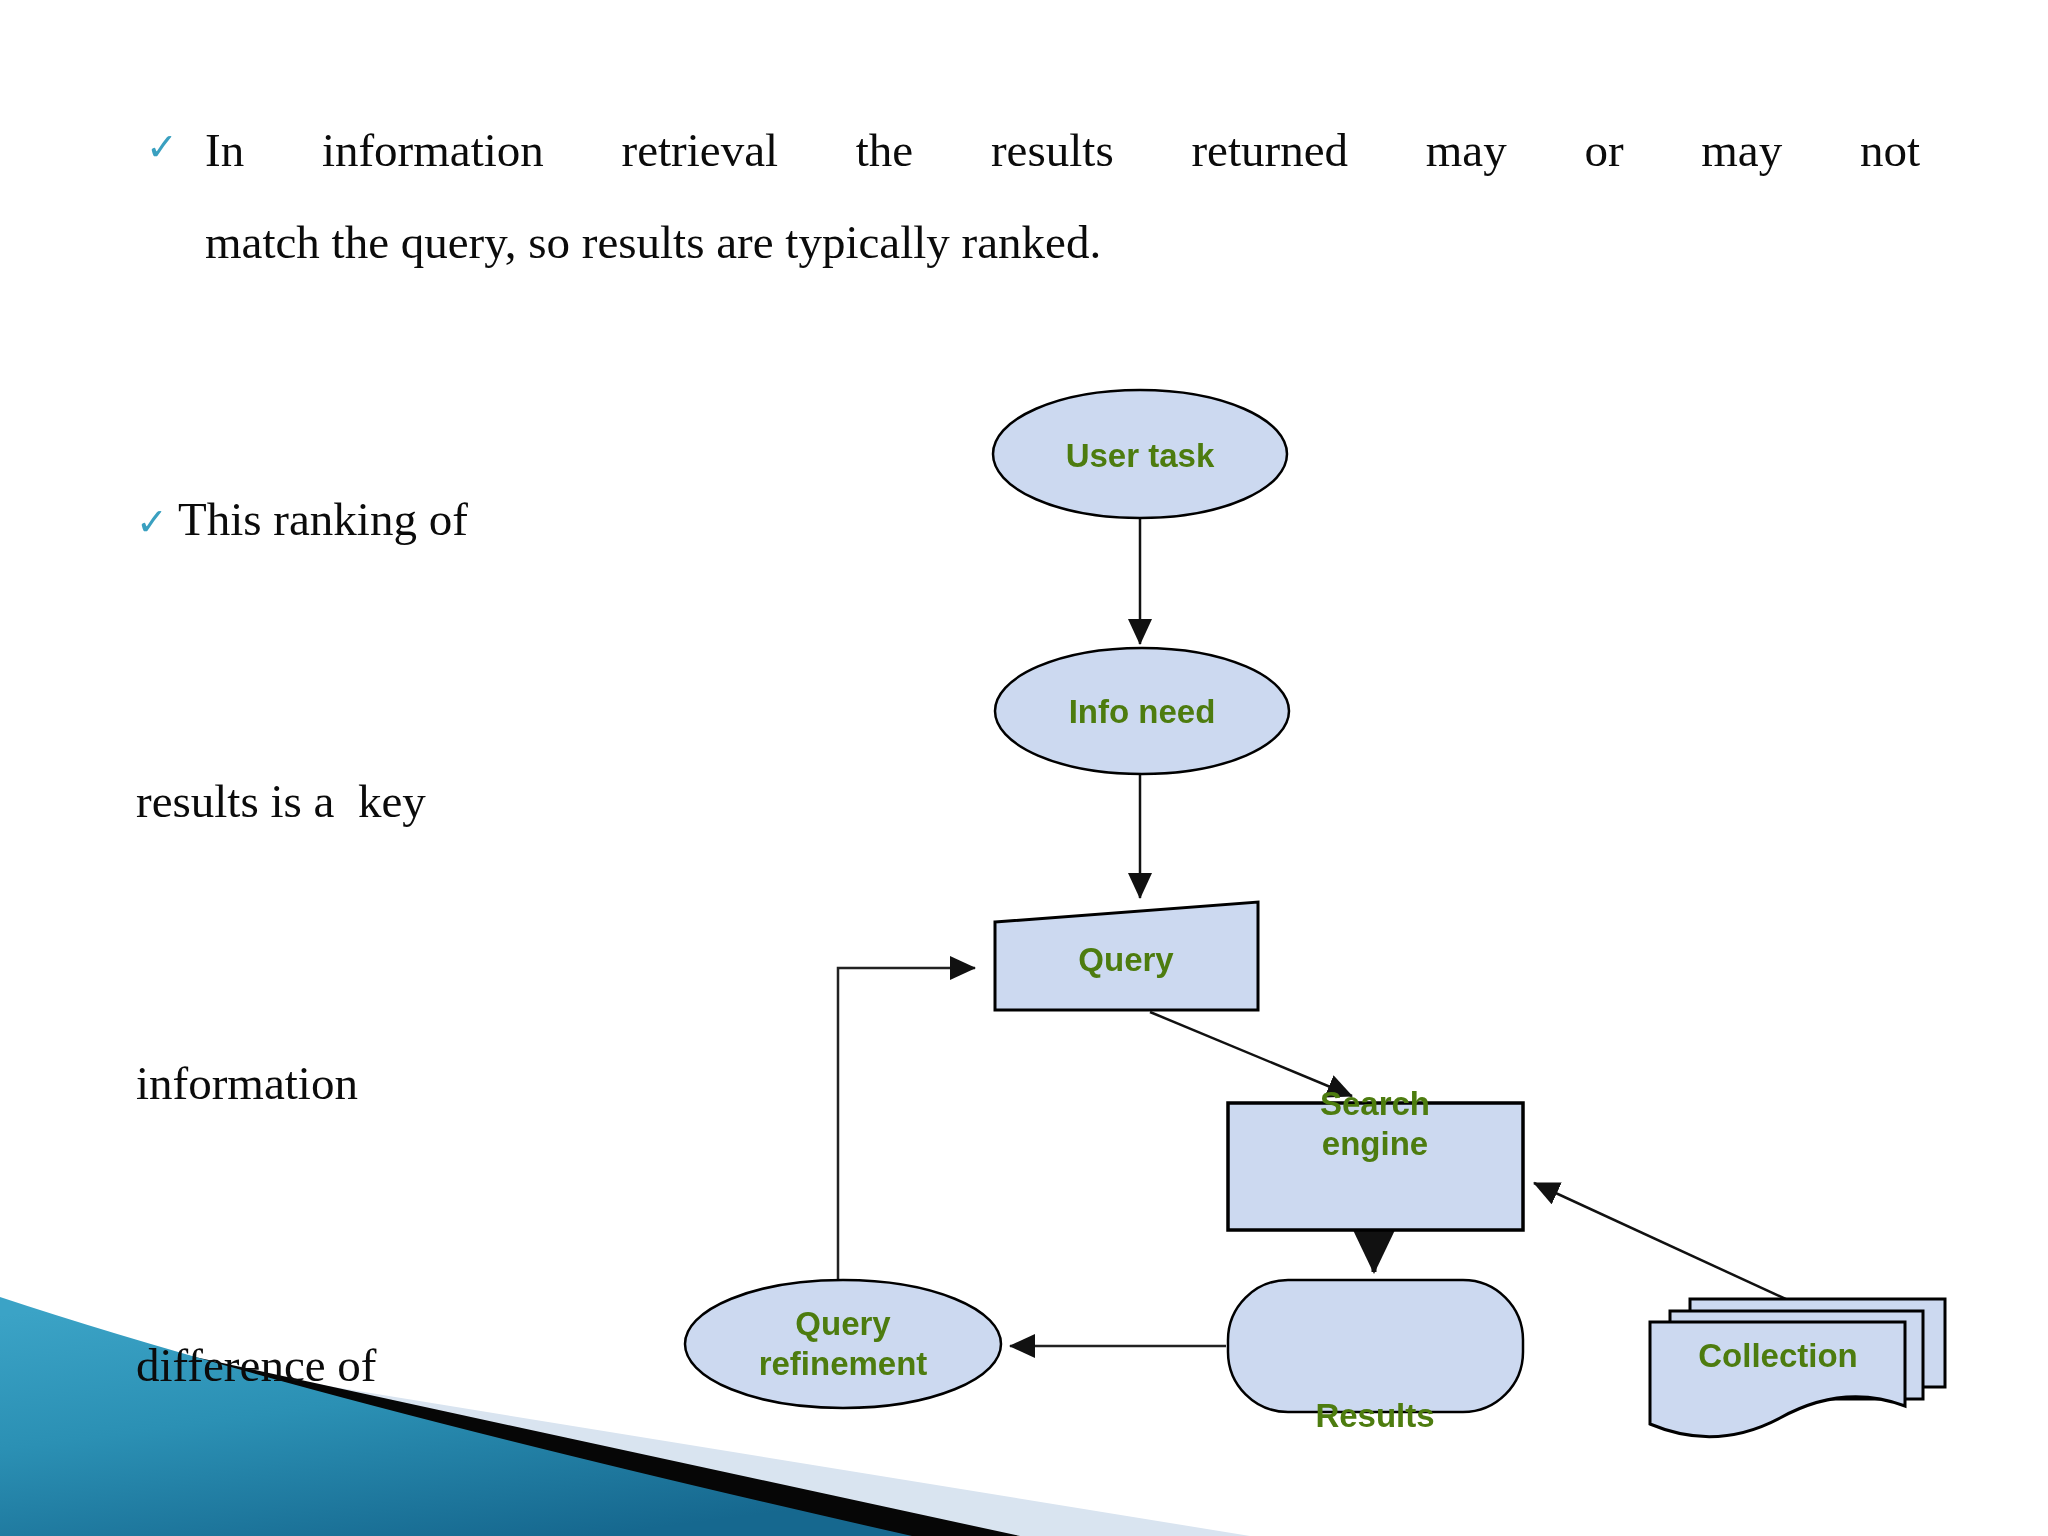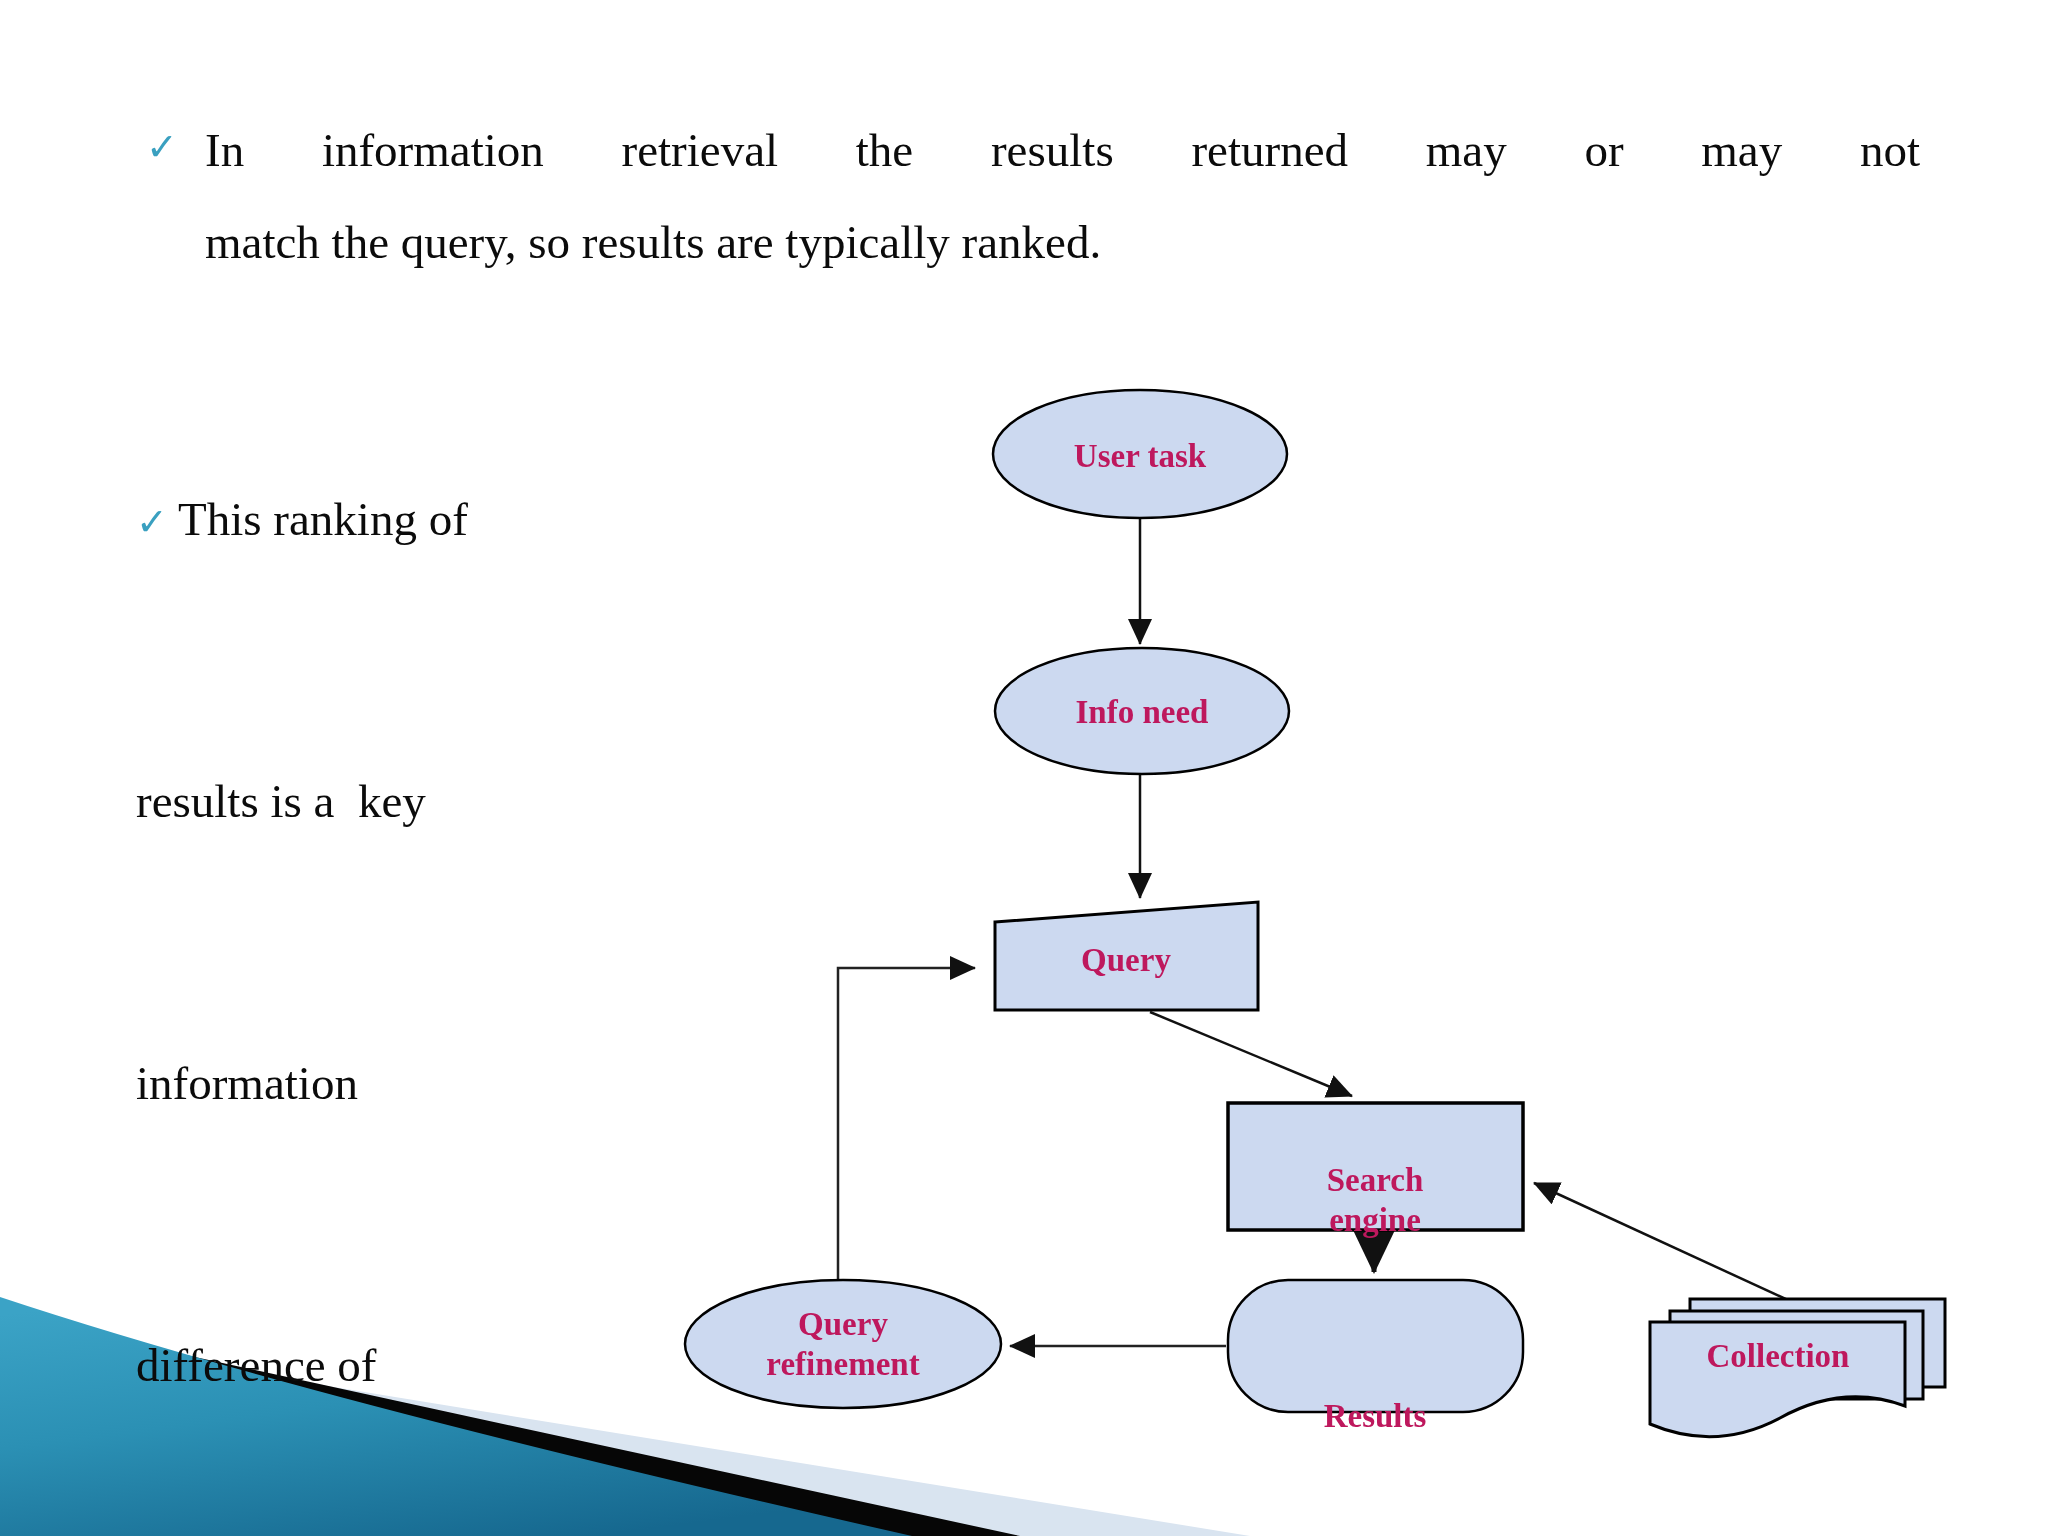--- a/index.html
+++ b/index.html
@@ -26,25 +26,25 @@
   .p2{
     position:absolute;left:136px;top:284px;width:620px;
     font-size:47px;line-height:94px;color:#0b0b0b;
     white-space:pre-wrap;
   }
   .p2 .check{display:inline-block;width:42px;font-size:38px;}
   
   .diagram-svg{position:absolute;left:0;top:0;width:2048px;height:1536px;}
   .node-label{
     position:absolute;
-    font-family:Liberation Serif, serif;
+    font-family:Liberation Sans, sans-serif;
     font-weight:bold;
     font-size:33px;
     line-height:40px;
-    color:#be185d;
+    color:#4d7c0f;
     text-align:center;
   }
 </style>
 </head>
 <body>
 
 <div class="slide">
 
   <svg class="diagram-svg" viewBox="0 0 2048 1536" aria-hidden="true">
     <defs>
@@ -101,18 +101,18 @@
     <ellipse cx="843" cy="1344" rx="158" ry="64" fill="#ccd9f0" stroke="#000000" stroke-width="2.5"></ellipse>
 
     <rect x="1690" y="1299" width="255" height="88" fill="#ccd9f0" stroke="#000000" stroke-width="3"></rect>
     <rect x="1670" y="1311" width="253" height="88" fill="#ccd9f0" stroke="#000000" stroke-width="3"></rect>
     <path d="M1650,1322 L1905,1322 L1905,1406 Q1843,1383 1780,1418 Q1716,1452 1650,1424 Z" fill="#ccd9f0" stroke="#000000" stroke-width="3"></path>
   </svg>
 
   <div class="node-label" style="left:1020px;top:436px;width:240px;">User task</div>
   <div class="node-label" style="left:1022px;top:692px;width:240px;">Info need</div>
   <div class="node-label" style="left:1006px;top:940px;width:240px;">Query</div>
-  <div class="node-label" style="left:1300px;top:1160px;width:150px;">Search engine</div>
+  <div class="node-label" style="left:1300px;top:1084px;width:150px;">Search engine</div>
   <div class="node-label" style="left:1255px;top:1396px;width:240px;">Results</div>
   <div class="node-label" style="left:738px;top:1304px;width:210px;">Query refinement</div>
   <div class="node-label" style="left:1658px;top:1336px;width:240px;">Collection</div>
 
 </div>
 
 </body></html>

